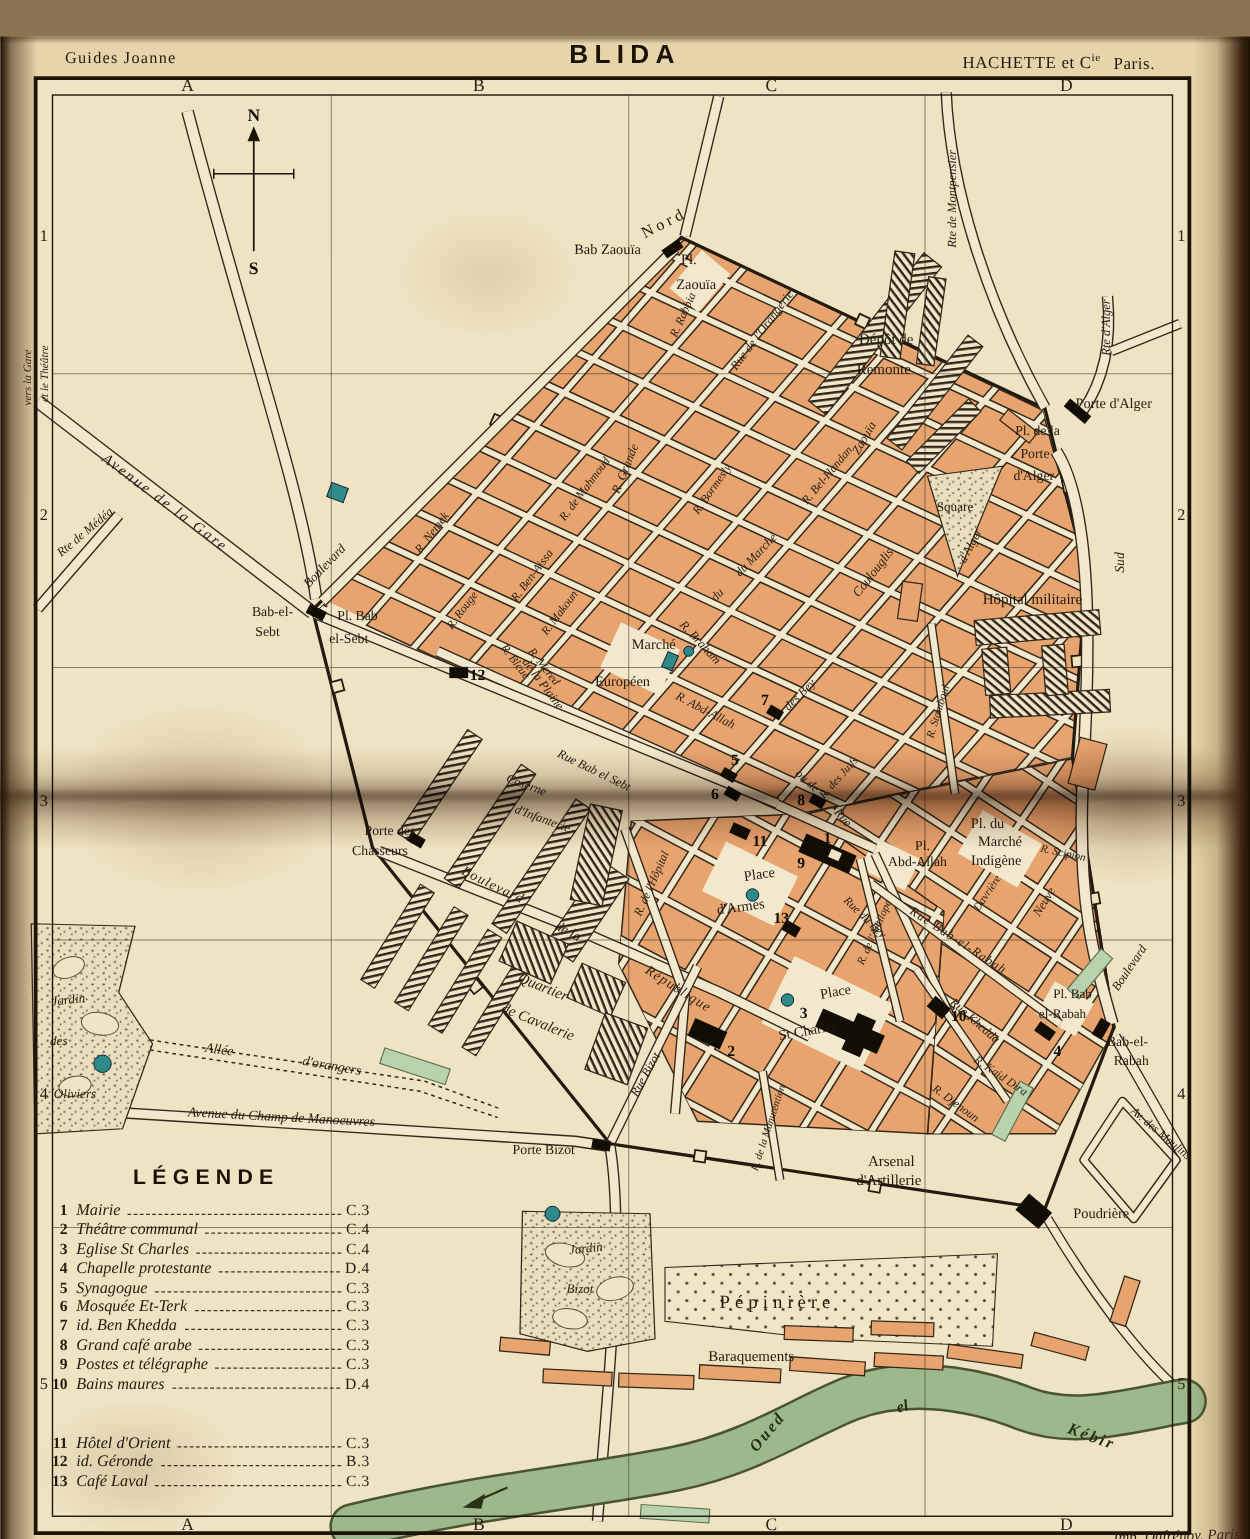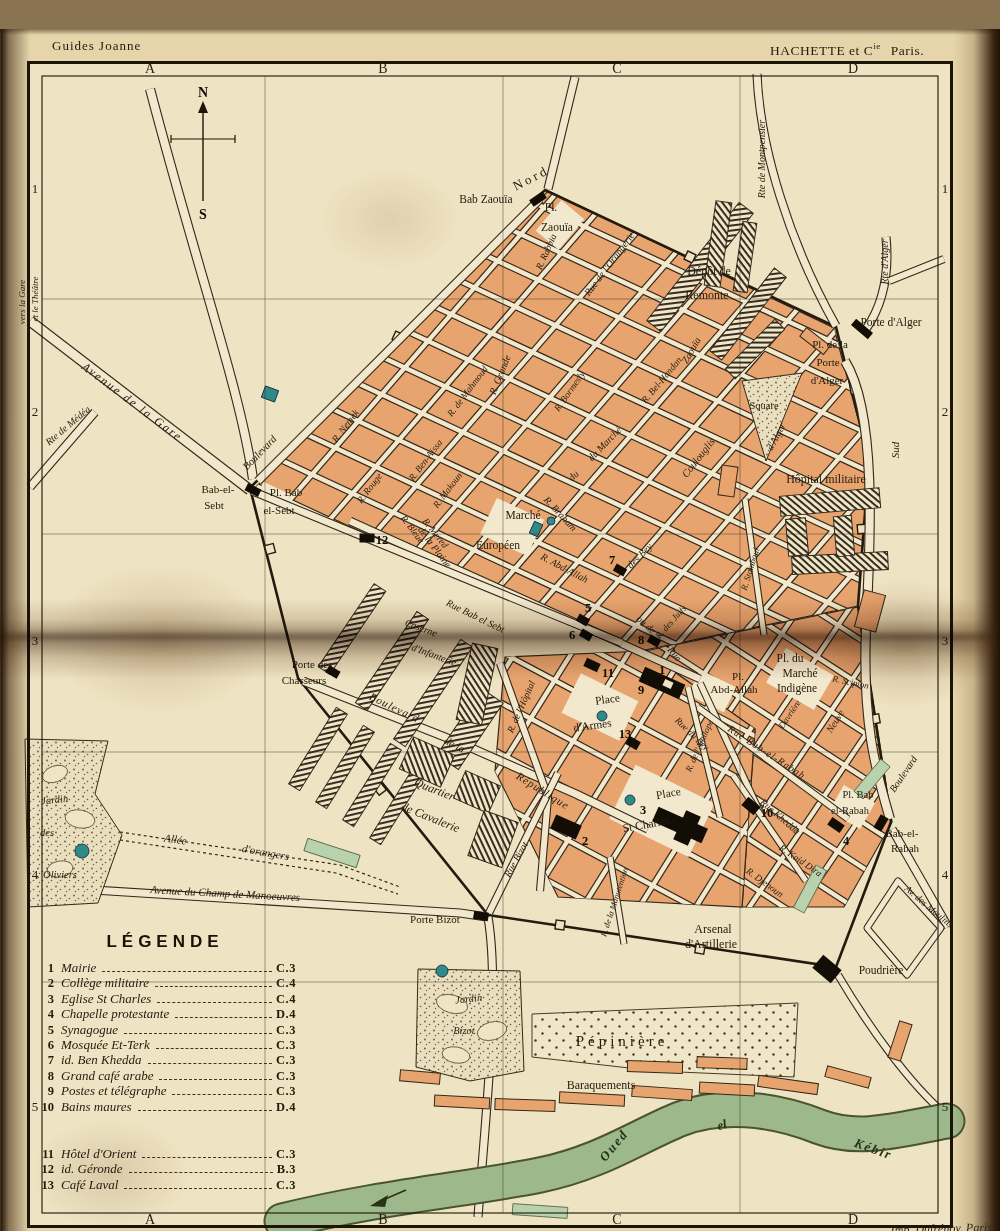--- a/index.html
+++ b/index.html
@@ -30,21 +30,21 @@
   #scalebar .tick{position:absolute;top:-5px;width:1.4px;height:5px;background:#2a2014;}
   #scalebar .tlab{position:absolute;top:1px;transform:translateX(-50%);font-size:10.5px;white-space:nowrap;}
   
   #legend{position:absolute;left:34px;top:903px;width:262px;z-index:5;}
   .lg-title{text-align:center;font-family:"Liberation Sans","DejaVu Sans",sans-serif;font-weight:bold;
     font-size:17px;letter-spacing:5px;color:#191105;margin-bottom:8px;}
   .lg-row{display:flex;align-items:baseline;height:15.4px;font-size:13px;}
   .lg-num{width:20px;text-align:right;margin-right:7px;font-size:12.5px;font-weight:bold;}
   .lg-name{font-style:italic;white-space:nowrap;}
   .lg-dots{flex:1;border-bottom:1.5px dashed #41331f;margin:0 4px 3px 6px;min-width:10px;}
-  .lg-ref{font-size:12.5px;font-weight:bold;letter-spacing:.5px;text-align:center;}
+  .lg-ref{font-size:12.5px;font-weight:normal;letter-spacing:.5px;text-align:center;}
   .lg-gap{height:32px;}
   
   .fold{position:absolute;left:0;top:570px;width:100%;height:80px;pointer-events:none;z-index:8;
     background:linear-gradient(180deg,rgba(88,48,12,0) 0%,rgba(95,52,14,.16) 26%,rgba(58,29,5,.50) 50%,rgba(95,52,14,.20) 74%,rgba(88,48,12,0) 100%);
     mix-blend-mode:multiply;}
   .fold-core{position:absolute;left:0;top:604px;width:100%;height:6px;background:rgba(45,20,2,.28);filter:blur(2px);
     mix-blend-mode:multiply;pointer-events:none;z-index:8;}
   .edge-l{position:absolute;left:0;top:0;width:30px;height:100%;pointer-events:none;z-index:9;
     background:linear-gradient(90deg,#22130510 0%,#221305 2%,rgba(60,36,14,.55) 30%,rgba(60,36,14,0) 100%);}
   .edge-r{position:absolute;right:0;top:0;width:46px;height:100%;pointer-events:none;z-index:9;
@@ -58,20 +58,21 @@
   .st2{left:820px;top:550px;width:170px;height:130px;background:radial-gradient(ellipse,rgba(110,70,22,.26),rgba(0,0,0,0) 70%);}
   .st3{left:320px;top:140px;width:140px;height:100px;background:radial-gradient(ellipse,rgba(140,95,40,.13),rgba(0,0,0,0) 70%);}
   .st4{left:30px;top:1090px;width:160px;height:110px;background:radial-gradient(ellipse,rgba(120,80,30,.16),rgba(0,0,0,0) 70%);}
 </style>
 </head>
 <body>
 
 <div id="page">
 
   <span class="hdr-series">Guides Joanne</span>
+  <div class="hdr-title">BLIDA</div>
   <div class="hdr-pub"><span>HACHETTE et C</span><sup>ie</sup><span class="city">Paris.</span></div>
 
   <svg id="map-svg" width="1000" height="1231" viewBox="0 0 1000 1231" style="position:absolute;left:0;top:0;">
     <defs id="defs">
       <pattern id="hatch" patternUnits="userSpaceOnUse" width="5" height="5" patternTransform="rotate(45)">
         <rect width="5" height="5" fill="#f0e6c8"></rect>
         <rect width="5" height="1.9" fill="#2e2418"></rect>
       </pattern>
       <pattern id="stipple" patternUnits="userSpaceOnUse" width="9" height="9">
         <rect width="9" height="9" fill="#e9debd"></rect>
@@ -713,21 +714,21 @@
     <div class="lg-title">LÉGENDE</div>
     <div id="lg-rows">
         <div class="lg-row">
           <span class="lg-num">1</span>
           <span class="lg-name">Mairie</span>
           <span class="lg-dots"></span>
           <span class="lg-ref">C.3</span>
         </div>
         <div class="lg-row">
           <span class="lg-num">2</span>
-          <span class="lg-name">Collège militaire</span>
+          <span class="lg-name">Théâtre communal</span>
           <span class="lg-dots"></span>
           <span class="lg-ref">C.4</span>
         </div>
         <div class="lg-row">
           <span class="lg-num">3</span>
           <span class="lg-name">Eglise St Charles</span>
           <span class="lg-dots"></span>
           <span class="lg-ref">C.4</span>
         </div>
         <div class="lg-row">

